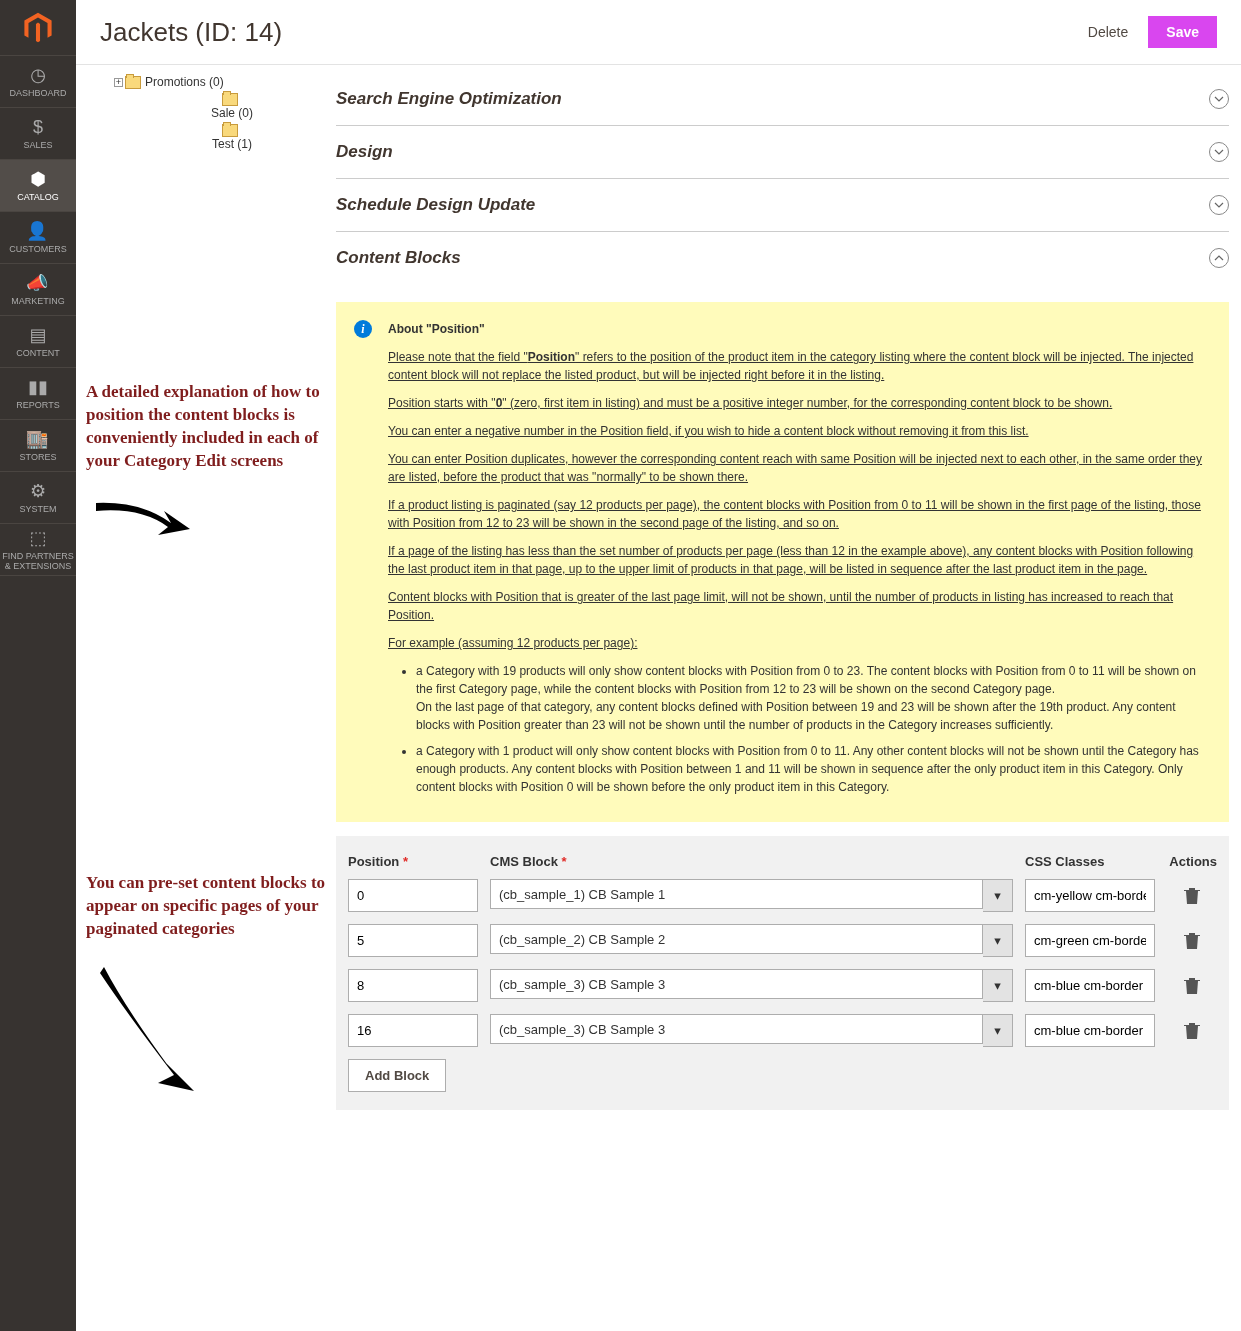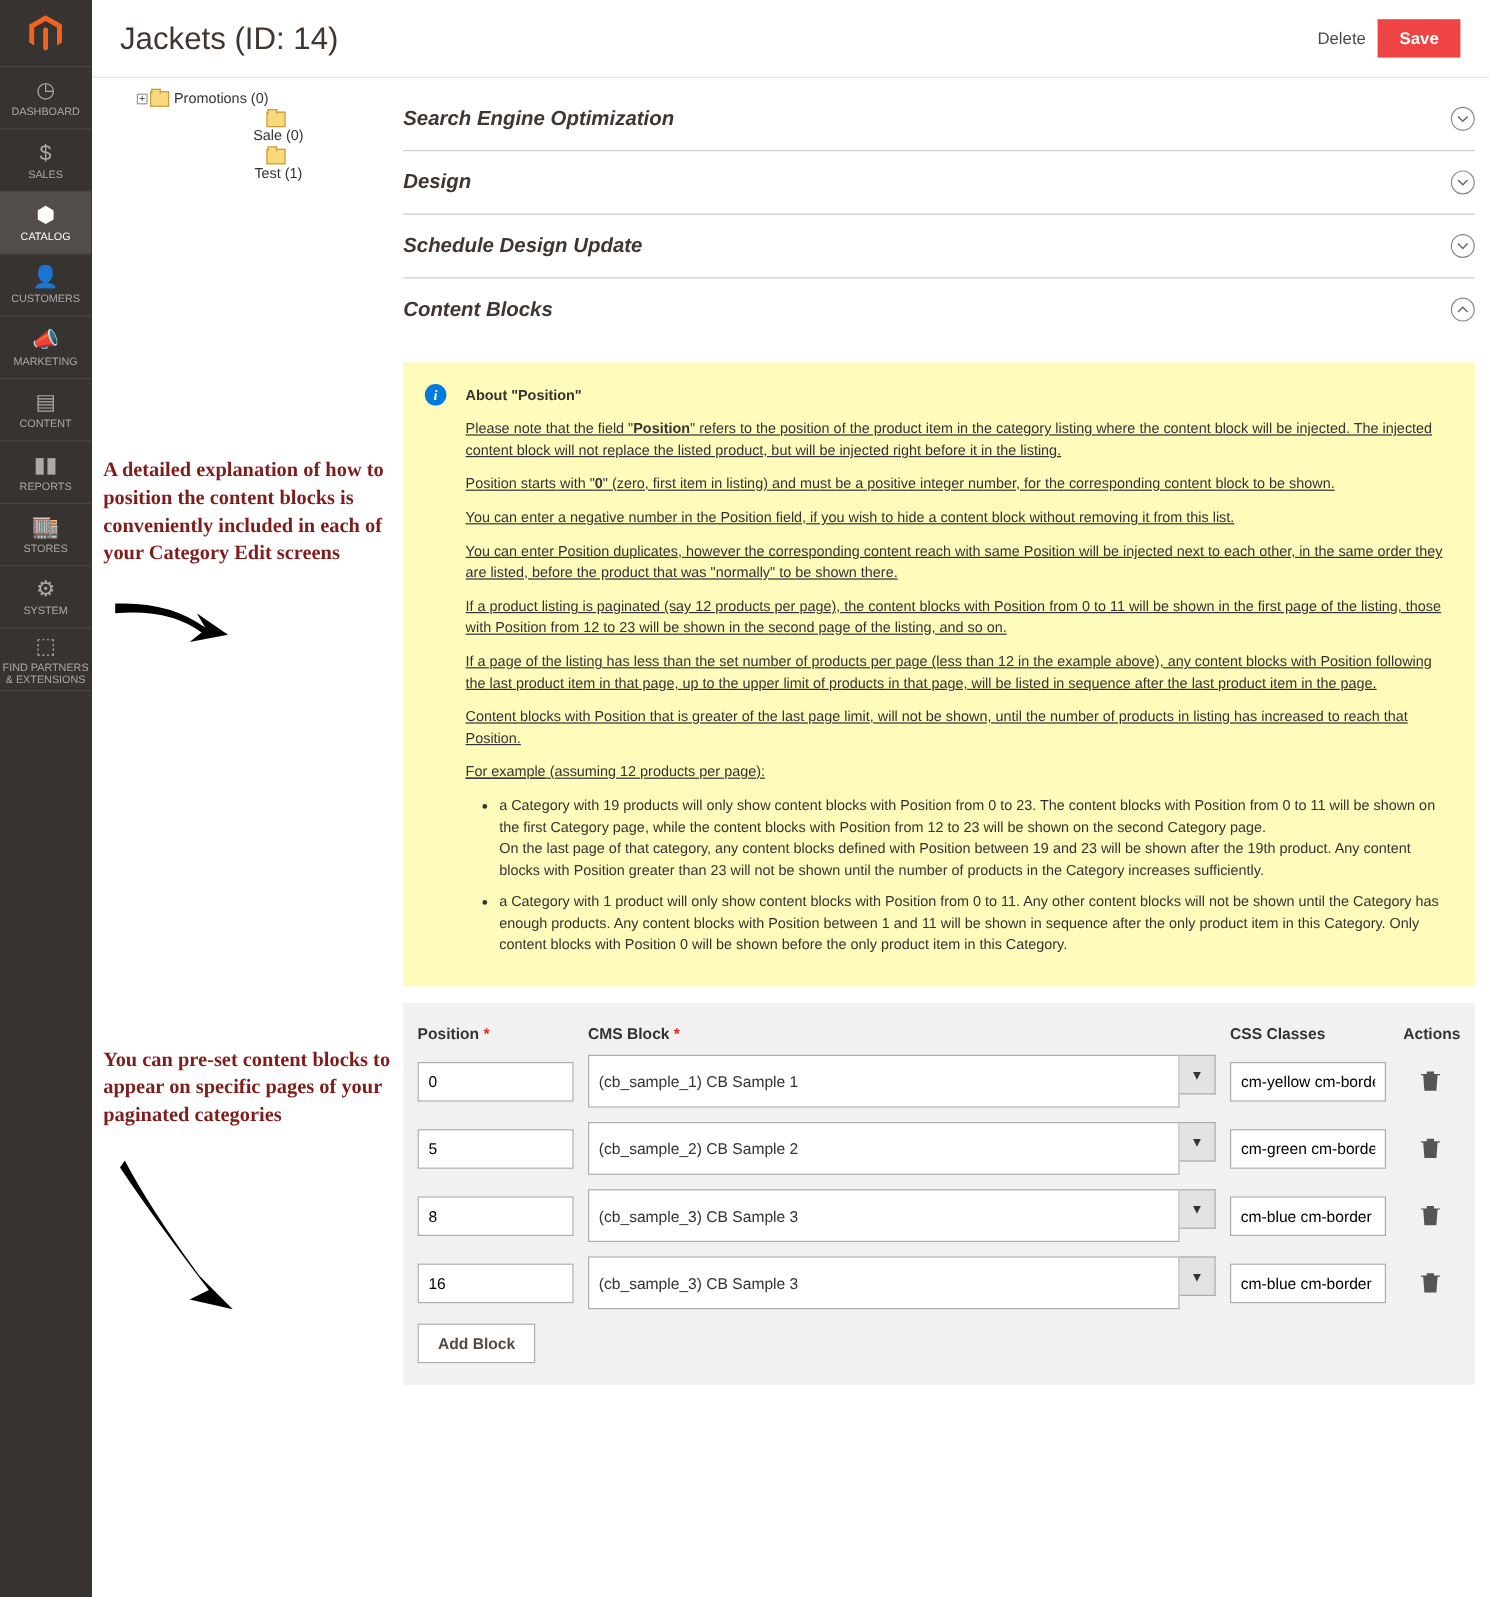--- a/index.html
+++ b/index.html
@@ -9,23 +9,23 @@
     .logo { width: 76px; height: 56px; display: flex; align-items: center; justify-content: center; background: #373330; border-bottom: 1px solid #4a4541; }
     .logo svg { width: 34px; height: 34px; fill: #f26322; }
     .nav-item { display: flex; flex-direction: column; align-items: center; justify-content: center; height: 52px; color: #aaa; cursor: pointer; font-size: 9px; text-align: center; border-bottom: 1px solid #4a4541; }
     .nav-item.active { background: #524d49; color: #fff; }
     .nav-icon { font-size: 18px; margin-bottom: 3px; display: block; }
     .nav-label { font-size: 9px; line-height: 1.1; padding: 0 2px; }
 
     .main { margin-left: 76px; background: #fff; min-height: 100vh; }
     .header { display: flex; align-items: center; justify-content: space-between; padding: 16px 24px; border-bottom: 1px solid #e3e3e3; background: #fff; }
     .page-title { font-size: 26px; font-weight: 400; color: #41362f; }
-    .header-actions { display: flex; gap: 10px; align-items: center; }
+    .header-actions { display: flex; gap: 20px; align-items: center; }
     .btn-delete { color: #514943; background: none; border: none; font-size: 14px; cursor: pointer; }
-    .btn-save { background: #ef4444; color: #fff; border: none; padding: 8px 18px; font-size: 14px; cursor: pointer; font-weight: 600; }
+    .btn-save { background: #d946ef; color: #fff; border: none; padding: 8px 18px; font-size: 14px; cursor: pointer; font-weight: 600; }
 
     .content-wrap { display: flex; }
     .left-col { width: 260px; padding: 8px 0 8px 10px; }
     .right-col { flex: 1; padding: 8px 12px 24px 0; }
 
     .tree-item { display: flex; align-items: center; font-size: 12px; padding: 2px 0; color: #333; cursor: pointer; }
     .tree-item .folder { width: 16px; height: 13px; margin-right: 4px; background: #f9d97c; border: 1px solid #c89b3c; display: inline-block; position: relative; }
     .tree-item .folder::before { content: ''; position: absolute; top: -3px; left: 0; width: 6px; height: 3px; background: #f9d97c; border: 1px solid #c89b3c; border-bottom: none; }
     .tree-indent-0 { margin-left: 28px; }
     .tree-indent-1 { margin-left: 42px; flex-direction: column; }
@@ -43,21 +43,21 @@
     .info-box ul { list-style: disc; margin-left: 28px; }
     .info-box li { margin-bottom: 8px; }
     .info-box .uline { text-decoration: underline; }
 
     .grid-table { background: #f1f1f1; padding: 12px 12px 18px; margin-top: 14px; }
     .grid-head { display: grid; grid-template-columns: 130px 1fr 130px 50px; gap: 12px; padding: 6px 0 10px; font-size: 13px; font-weight: 600; color: #333; }
     .req::after { content: ' *'; color: #e02b27; }
     .grid-row { display: grid; grid-template-columns: 130px 1fr 130px 50px; gap: 12px; align-items: center; margin-bottom: 12px; }
     .grid-row input[type="text"] { width: 100%; padding: 7px 8px; border: 1px solid #adadad; background: #fff; font-size: 13px; height: 33px; }
     .select-wrap { display: flex; width: 100%; }
-    .select-wrap .select-display { flex: 1; padding: 7px 8px; border: 1px solid #adadad; background: #fff; height: 44px; display: flex; align-items: center; font-size: 13px; }
+    .select-wrap .select-display { flex: 1; padding: 7px 8px; border: 1px solid #adadad; background: #fff; height: 30px; display: flex; align-items: center; font-size: 13px; }
     .select-wrap .select-btn { width: 30px; height: 33px; background: #e3e3e3; border: 1px solid #adadad; border-left: none; display: flex; align-items: center; justify-content: center; cursor: pointer; }
     .trash-icon { cursor: pointer; color: #555; display: flex; align-items: center; justify-content: center; }
     .trash-icon svg { width: 16px; height: 18px; }
 
     .btn-add { background: #fff; border: 1px solid #adadad; padding: 8px 16px; font-size: 13px; cursor: pointer; color: #514943; font-weight: 600; }
 
     .annotation { font-family: Georgia, serif; font-size: 17px; font-weight: 600; line-height: 1.35; color: #7f1d1d; padding: 8px 0; }
     .arrow-svg { margin-top: 10px; }
     .annot-box { position: relative; }
 

